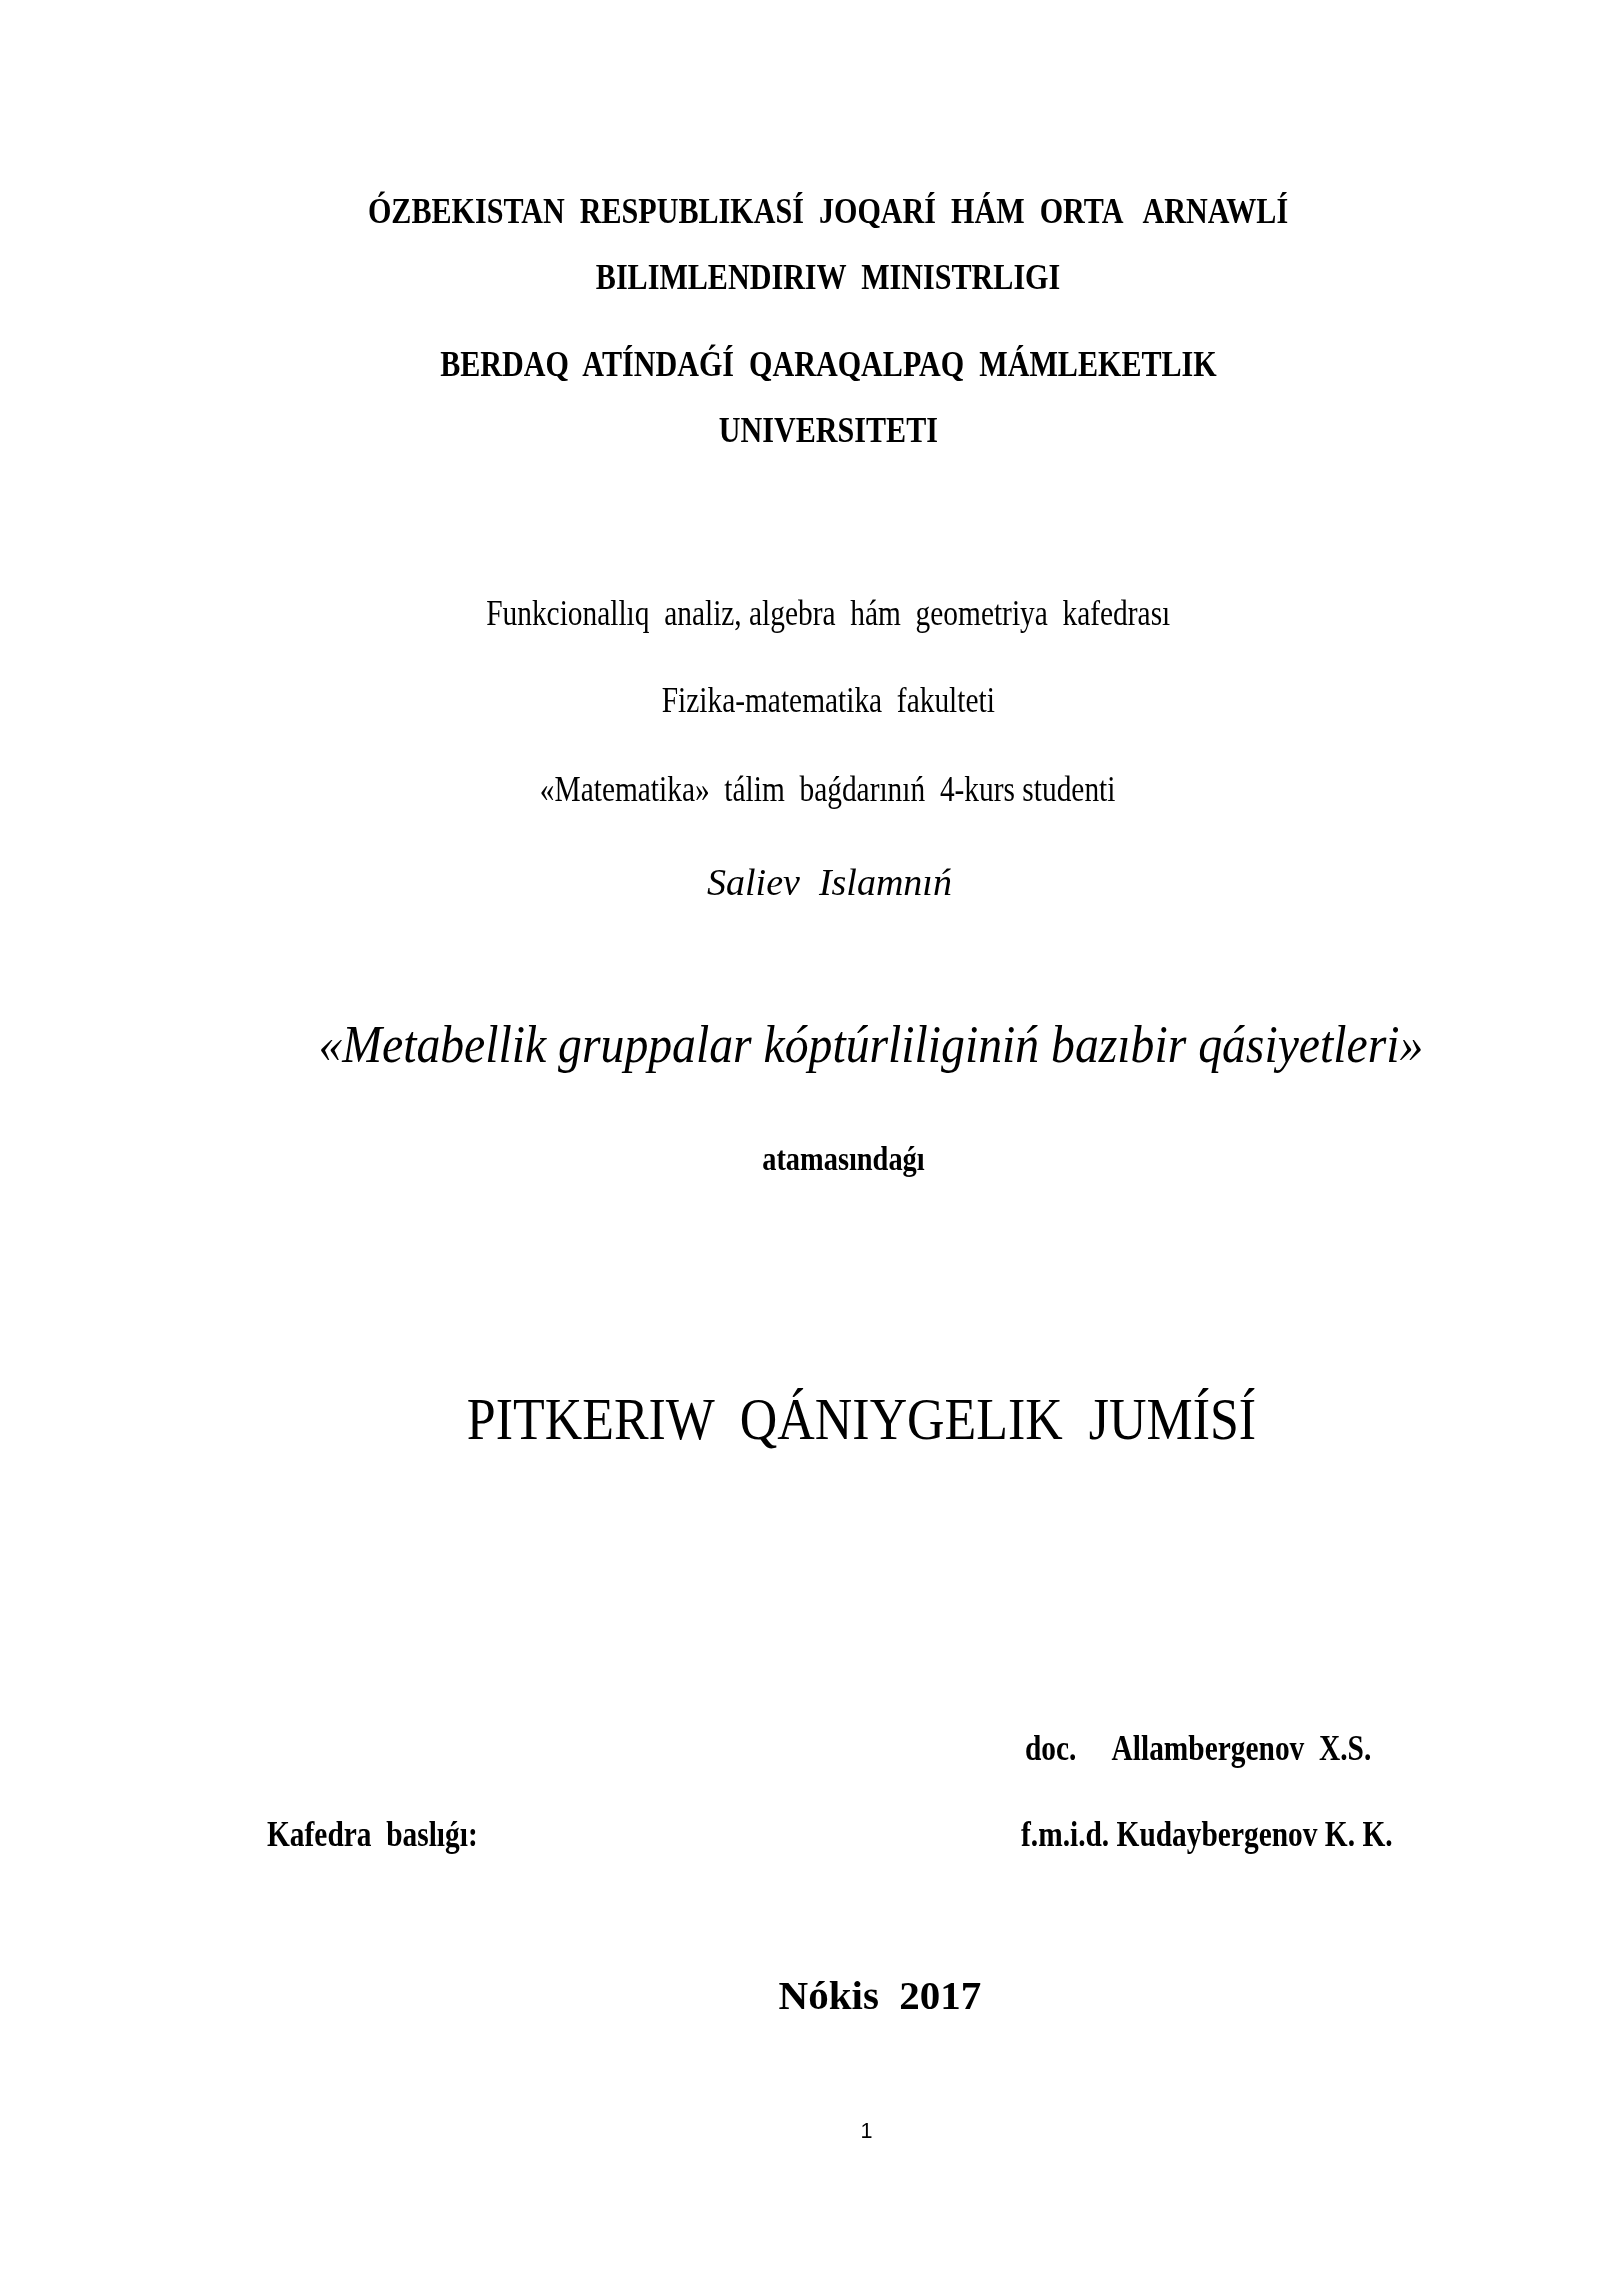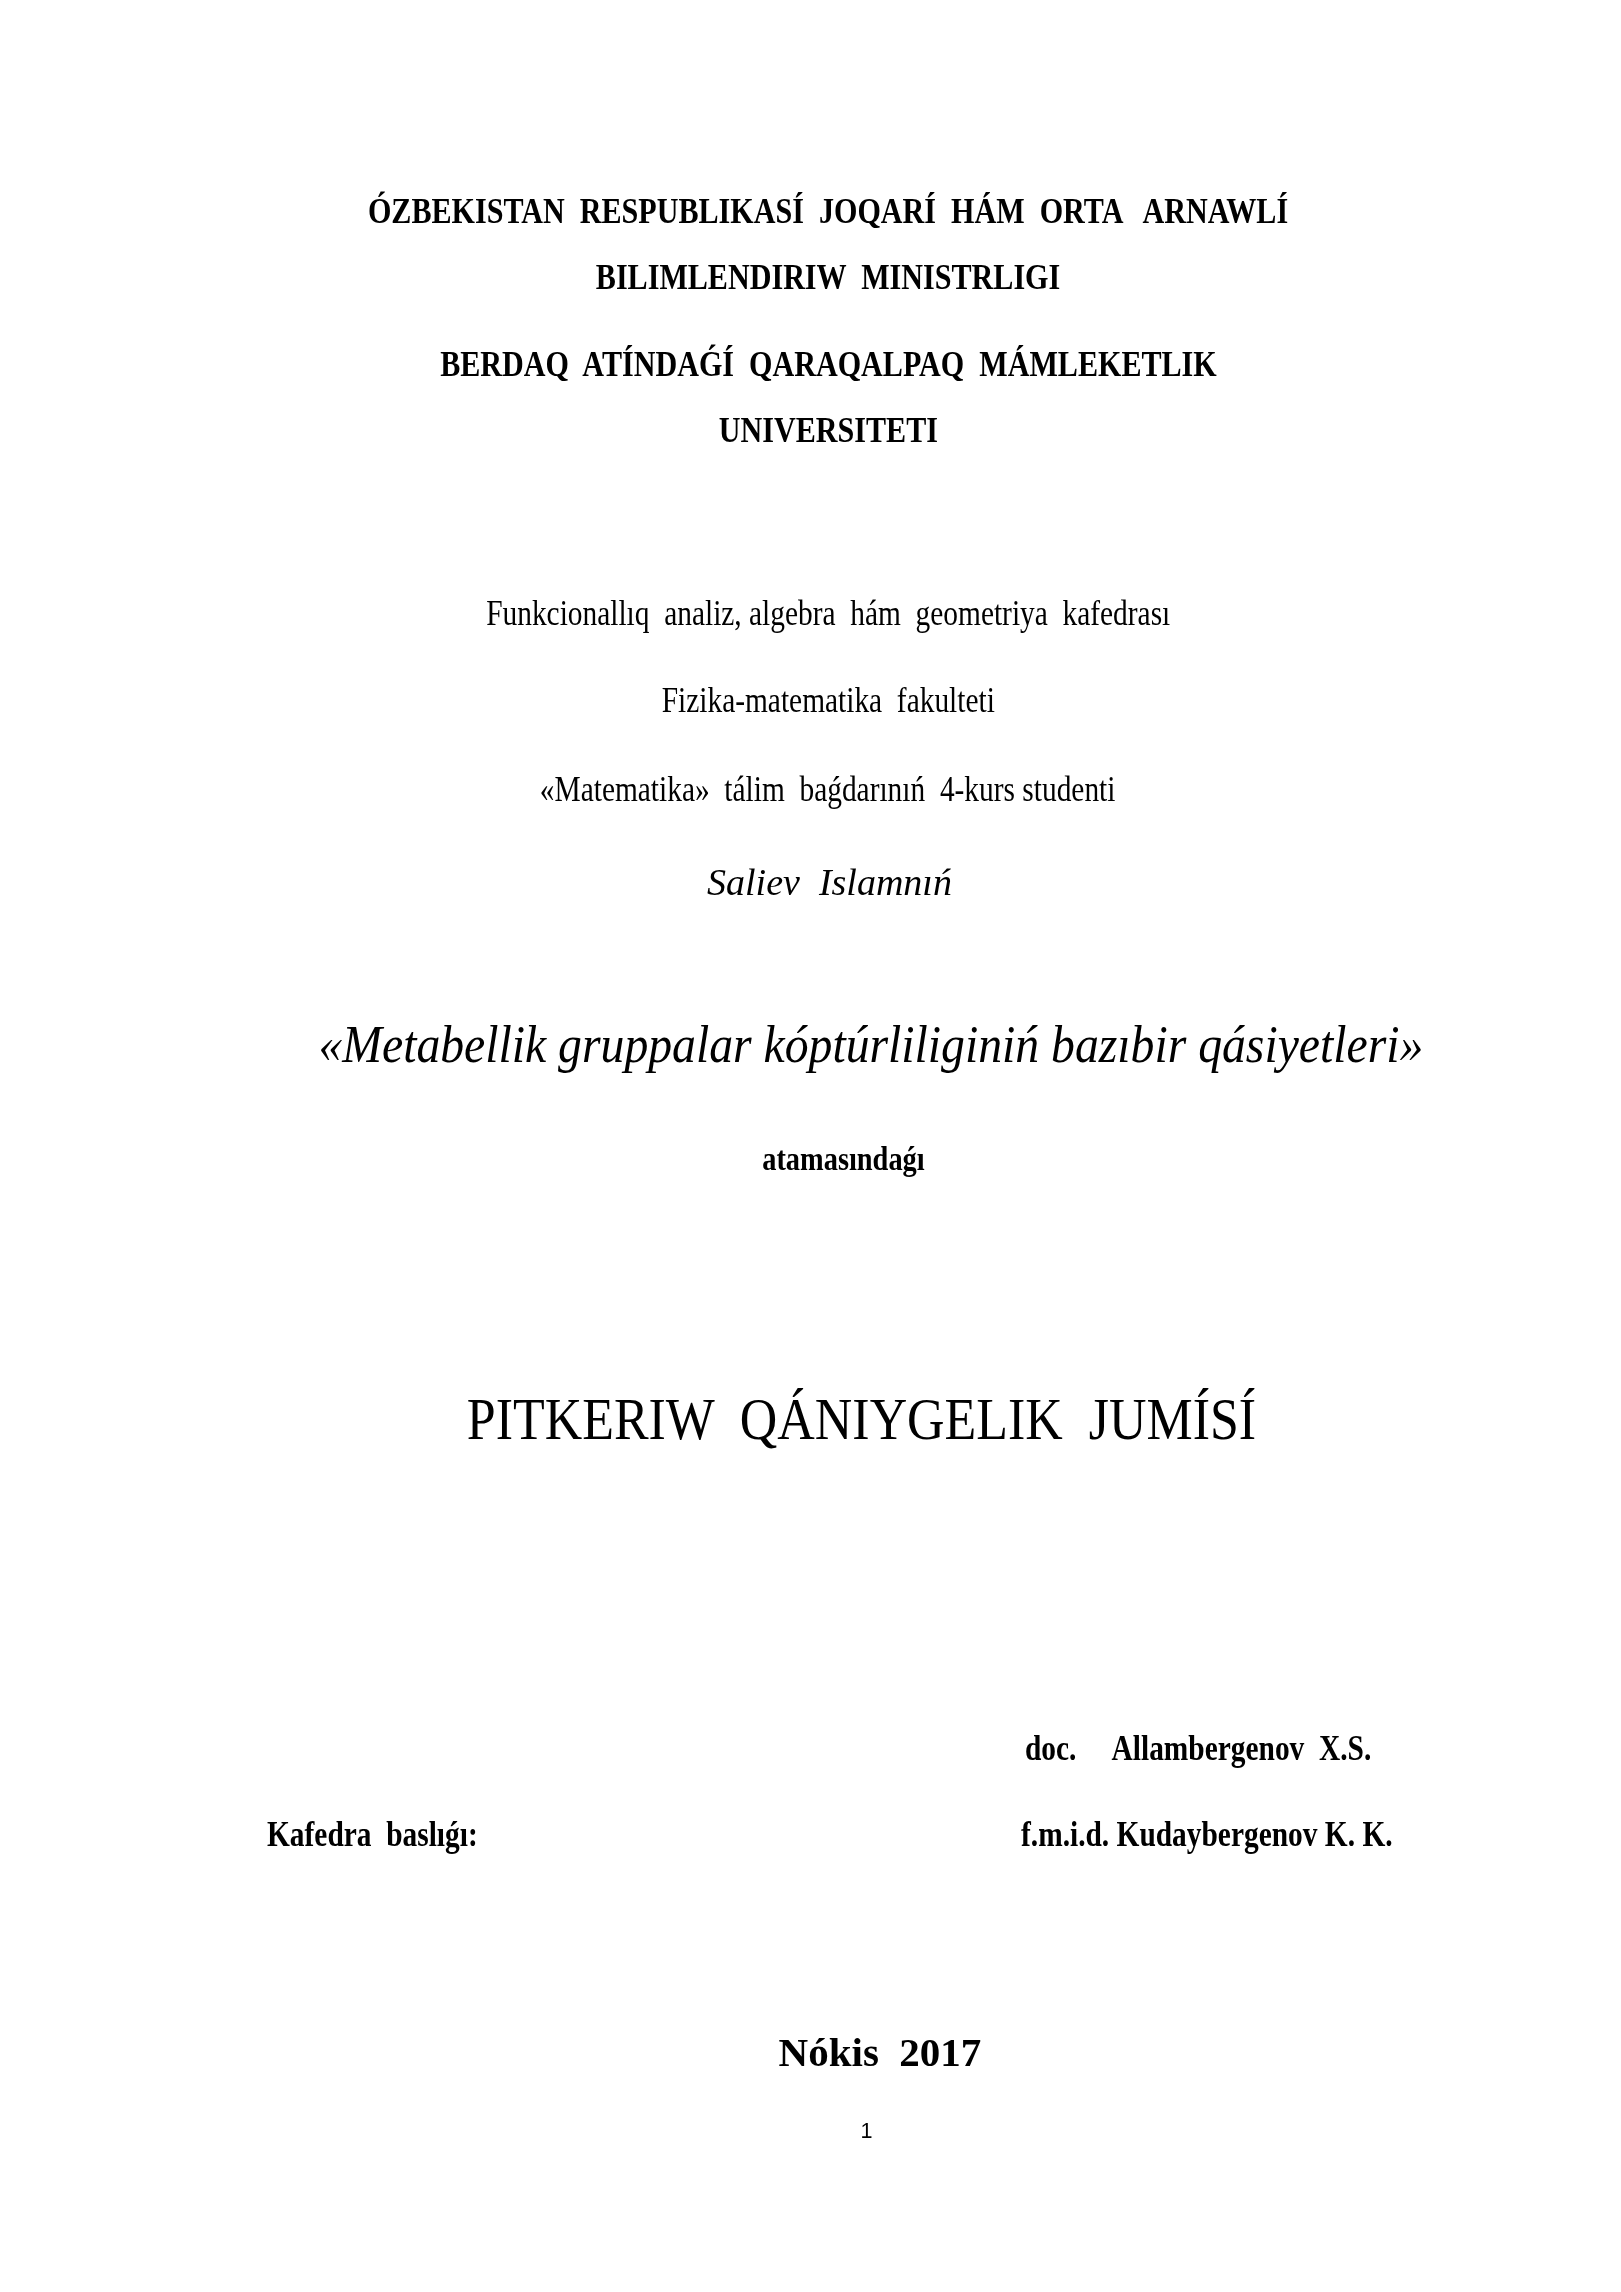--- a/index.html
+++ b/index.html
@@ -132,21 +132,21 @@
     <span class="cond">doc.     Allambergenov  X.S.</span>
   </div>
 
   <div class="sig" style="left:232px; top:1782px;">
     <span class="cond">Kafedra  baslıǵı:</span>
   </div>
   <div class="sig" style="left:986px; top:1782px;">
     <span class="cond">f.m.i.d. Kudaybergenov K. K.</span>
   </div>
 
-  <div class="line city-year" style="top:1991px; padding-left:98px; box-sizing:border-box;">
+  <div class="line city-year" style="top:1934px; padding-left:98px; box-sizing:border-box;">
     <span>Nókis  2017</span>
   </div>
 
   <div class="line page-number" style="top:2098px; padding-left:88px; box-sizing:border-box;">
     <span>1</span>
   </div>
 
 </div>
 
 

